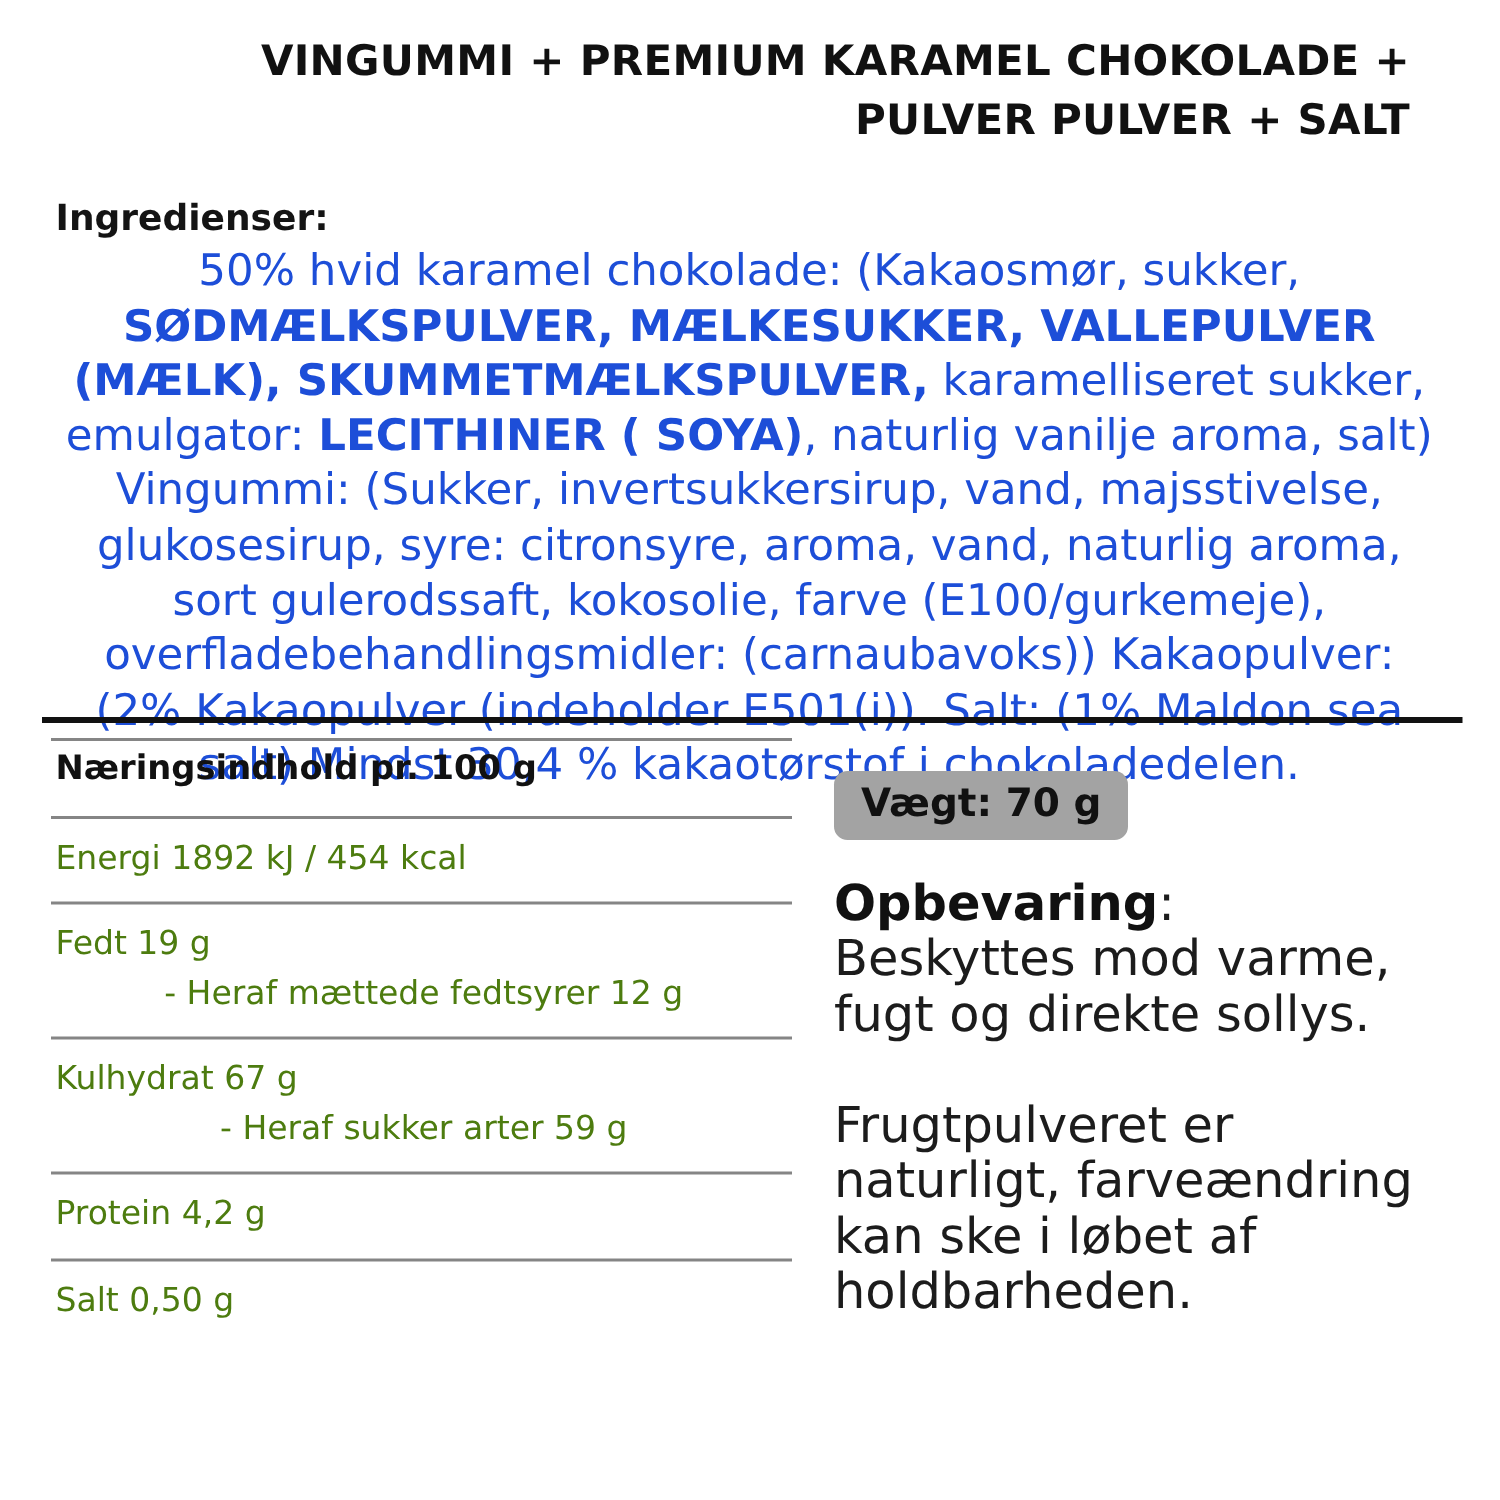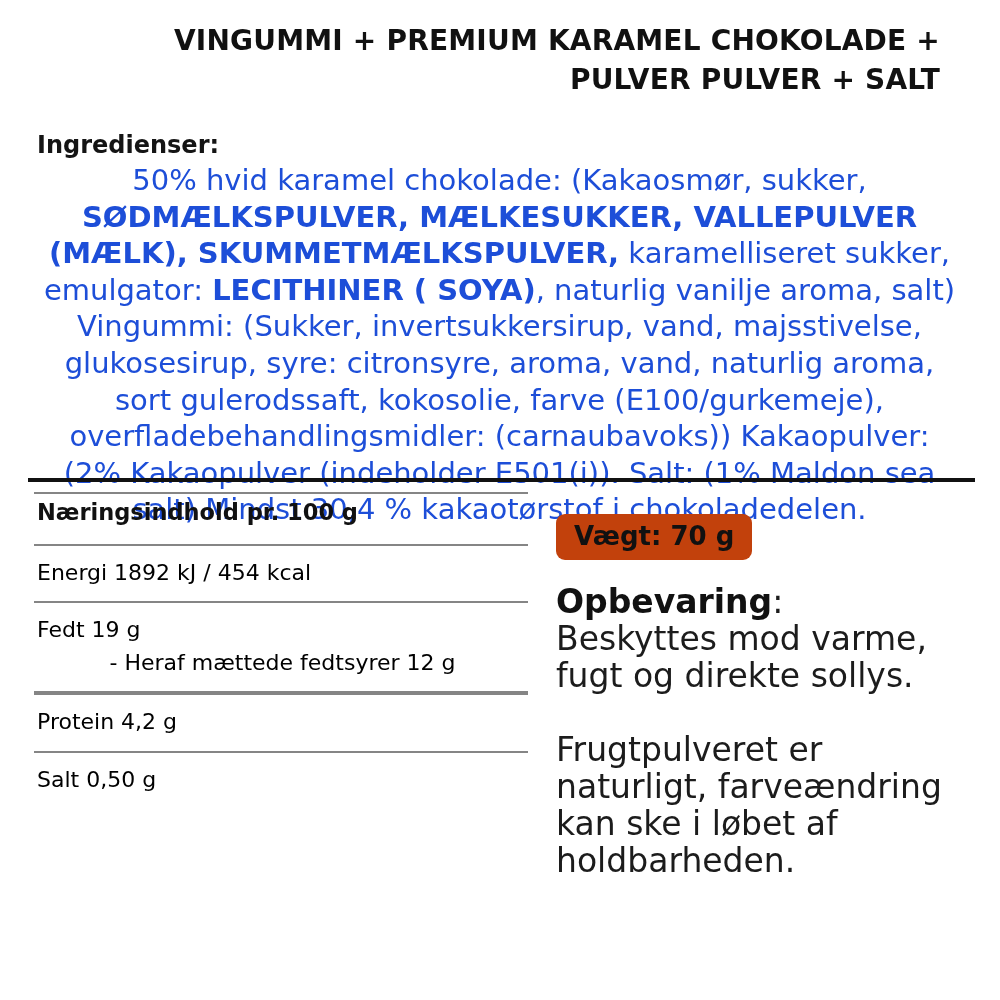--- a/index.html
+++ b/index.html
@@ -87,40 +87,40 @@
   }
   .nrule {
     height: 2px;
     background: #858585;
     width: 100%;
   }
   .nrow {
     padding: 11px 0 12px 3px;
     font-size: 22px;
     line-height: 32.5px;
-    color: #000000;
+    color: #4d7c0f;
   }
   .nrow.header {
     font-weight: 700;
     font-size: 22.5px;
     padding: 2px 0 15px 3px;
     color: #111111;
   }
   .nrow .sub { display: block; text-align: center; }
 
   
   .sidecol {
     position: absolute;
     left: 556px;
     top: 0;
     width: 420px;
   }
   .weight-badge {
     display: inline-block;
-    background: #c2410c;
+    background: #a3a3a3;
     border-radius: 9px;
     padding: 9px 18px 11px 18px;
     font-size: 26px;
     font-weight: 700;
     line-height: 1;
     color: #111111;
     margin-top: 22px;
   }
   .storage {
     margin-top: 23px;
@@ -160,20 +160,21 @@
 
     <div class="nutrition">
       <div class="nrule"></div>
       <div class="nrow header">Næringsindhold pr. 100 g</div>
       <div class="nrule"></div>
       <div id="nutrition-rows">
           <div class="nrow"><span>Energi 1892 kJ / 454 kcal</span></div>
           <div class="nrule"></div>
           <div class="nrow"><span>Fedt 19 g</span><span class="sub">- Heraf mættede fedtsyrer 12 g</span></div>
           <div class="nrule"></div>
+          <div class="nrow"><span>Kulhydrat 67 g</span><span class="sub">- Heraf sukker arter 59 g</span></div>
           <div class="nrule"></div>
           <div class="nrow"><span>Protein 4,2 g</span></div>
           <div class="nrule"></div>
           <div class="nrow"><span>Salt 0,50 g</span></div>
         </div>
     </div>
 
     <div class="sidecol">
       <div class="weight-badge">Vægt: 70 g</div>
       <div class="storage">

